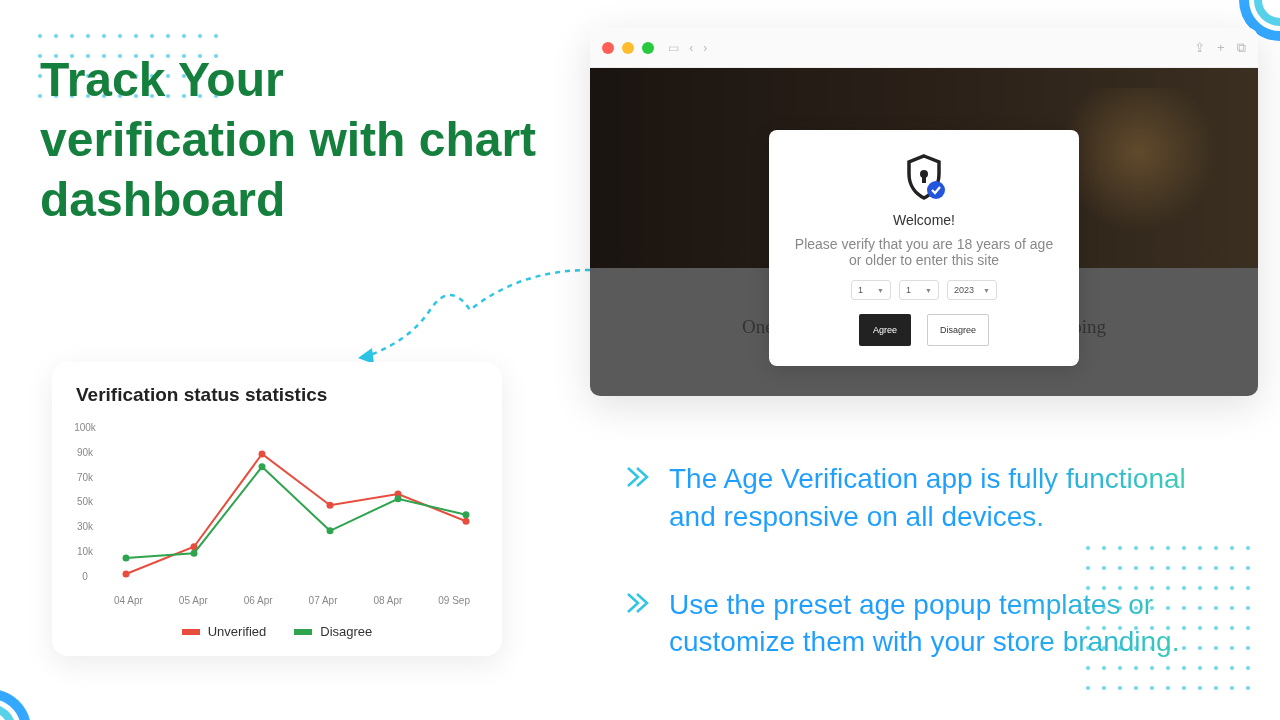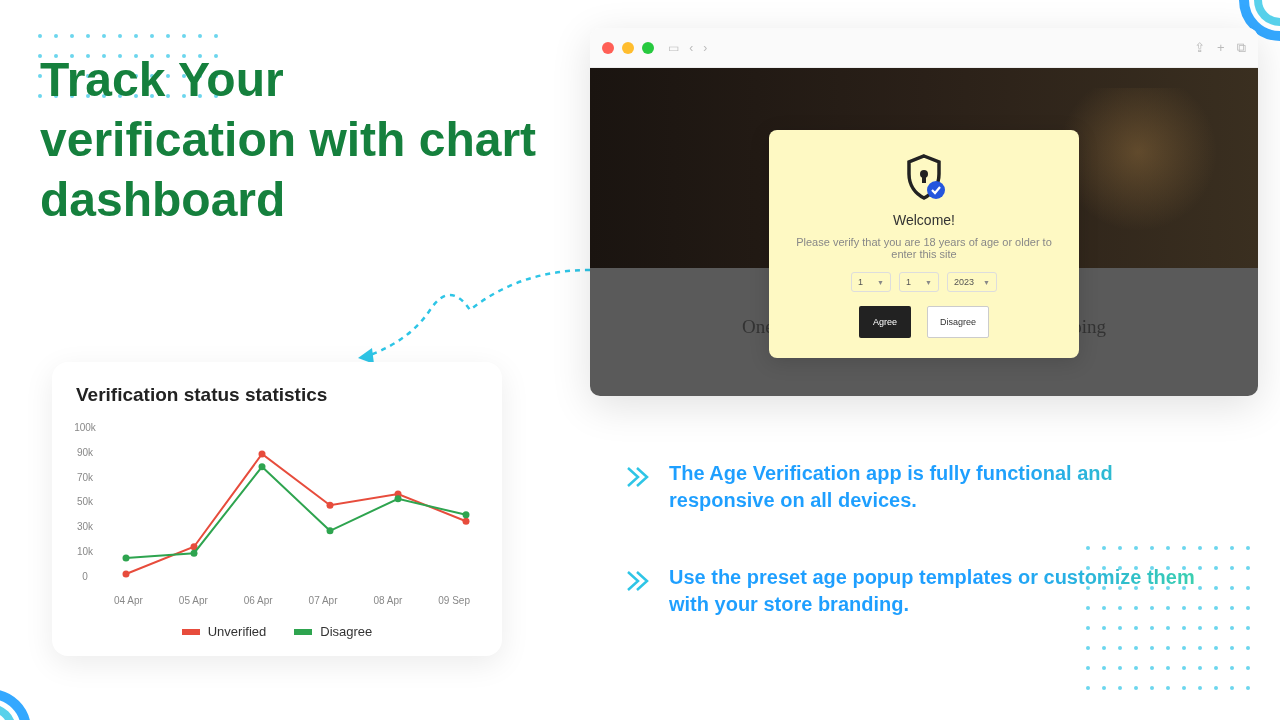--- a/index.html
+++ b/index.html
@@ -32,36 +32,36 @@
 .tl { width: 12px; height: 12px; border-radius: 50%; }
 .tlr { background: #ff5f56; } .tly { background: #ffbd2e; } .tlg { background: #27c93f; }
 .chrome-icons-left { margin-left: 14px; display: flex; gap: 10px; color: #bbb; font-size: 12px; }
 .chrome-icons-right { position: absolute; right: 12px; display: flex; gap: 12px; color: #bbb; font-size: 13px; }
 
 .browser-content { position: relative; height: 328px; background: #5a5a5a; }
 .hero { position: absolute; top: 0; left: 0; right: 0; height: 200px; background: linear-gradient(90deg, #1a1410 0%, #2a2018 50%, #3a2f20 100%); }
 .hero::after { content:''; position:absolute; right:30px; top:20px; width:180px; height:160px; background: radial-gradient(circle at 50% 40%, rgba(200,150,80,0.3), transparent 60%); border-radius: 8px; }
 .hero-text { position: absolute; top: 248px; left: 0; right: 0; text-align: center; font-size: 19px; color: #333; font-family: Georgia, serif; }
 
-.modal { position: absolute; top: 62px; left: 50%; transform: translateX(-50%); width: 310px; background: #fef9c3; border-radius: 8px; padding: 22px 20px 20px; text-align: center; box-shadow: 0 4px 20px rgba(0,0,0,0.15); }
+.modal { position: absolute; top: 62px; left: 50%; transform: translateX(-50%); width: 310px; background: #ffffff; border-radius: 8px; padding: 22px 20px 20px; text-align: center; box-shadow: 0 4px 20px rgba(0,0,0,0.15); }
 .shield-icon { display: flex; justify-content: center; margin-bottom: 10px; position: relative; }
 .welcome { font-size: 14px; font-weight: 500; margin-bottom: 8px; color: #333; }
-.verify-text { font-size: 11px; color: #888; margin-bottom: 12px; }
+.verify-text { font-size: 14px; color: #888; margin-bottom: 12px; }
 .selects { display: flex; gap: 8px; justify-content: center; margin-bottom: 14px; }
 .sel { border: 1px solid #ddd; border-radius: 3px; padding: 4px 6px; font-size: 9px; color: #555; min-width: 40px; display: flex; align-items: center; justify-content: space-between; gap: 8px; }
 .sel:last-child { min-width: 50px; }
 .caret { font-size: 7px; color: #888; }
 .modal-btns { display: flex; gap: 16px; justify-content: center; }
 .btn-agree { background: #222; color: #fff; border: none; padding: 6px 14px; font-size: 9px; border-radius: 2px; }
 .btn-disagree { background: #fff; color: #333; border: 1px solid #ccc; padding: 10px 12px; font-size: 9px; border-radius: 2px; }
 
 .features { position: absolute; top: 460px; left: 625px; width: 590px; }
 .feature { display: flex; gap: 18px; margin-bottom: 50px; align-items: flex-start; }
 .feat-icon { flex-shrink: 0; margin-top: 4px; }
-.feat-text { font-size: 20px; font-weight: 700; line-height: 1.35; background: linear-gradient(90deg, #1e9fff 0%, #1e9fff 60%, #3dd4a7 100%); -webkit-background-clip: text; background-clip: text; color: transparent; }
+.feat-text { font-size: 28px; font-weight: 400; line-height: 1.35; background: linear-gradient(90deg, #1e9fff 0%, #1e9fff 60%, #3dd4a7 100%); -webkit-background-clip: text; background-clip: text; color: transparent; }
 </style>
 </head>
 <body>
 
 <div class="dots-tl"><span class="dot"></span><span class="dot"></span><span class="dot"></span><span class="dot"></span><span class="dot"></span><span class="dot"></span><span class="dot"></span><span class="dot"></span><span class="dot"></span><span class="dot"></span><span class="dot"></span><span class="dot"></span><span class="dot"></span><span class="dot"></span><span class="dot"></span><span class="dot"></span><span class="dot"></span><span class="dot"></span><span class="dot"></span><span class="dot"></span><span class="dot"></span><span class="dot"></span><span class="dot"></span><span class="dot"></span><span class="dot"></span><span class="dot"></span><span class="dot"></span><span class="dot"></span><span class="dot"></span><span class="dot"></span><span class="dot"></span><span class="dot"></span><span class="dot"></span><span class="dot"></span><span class="dot"></span><span class="dot"></span><span class="dot"></span><span class="dot"></span><span class="dot"></span><span class="dot"></span><span class="dot"></span><span class="dot"></span><span class="dot"></span><span class="dot"></span><span class="dot"></span><span class="dot"></span><span class="dot"></span><span class="dot"></span></div>
 <div class="dots-br"><span class="dot"></span><span class="dot"></span><span class="dot"></span><span class="dot"></span><span class="dot"></span><span class="dot"></span><span class="dot"></span><span class="dot"></span><span class="dot"></span><span class="dot"></span><span class="dot"></span><span class="dot"></span><span class="dot"></span><span class="dot"></span><span class="dot"></span><span class="dot"></span><span class="dot"></span><span class="dot"></span><span class="dot"></span><span class="dot"></span><span class="dot"></span><span class="dot"></span><span class="dot"></span><span class="dot"></span><span class="dot"></span><span class="dot"></span><span class="dot"></span><span class="dot"></span><span class="dot"></span><span class="dot"></span><span class="dot"></span><span class="dot"></span><span class="dot"></span><span class="dot"></span><span class="dot"></span><span class="dot"></span><span class="dot"></span><span class="dot"></span><span class="dot"></span><span class="dot"></span><span class="dot"></span><span class="dot"></span><span class="dot"></span><span class="dot"></span><span class="dot"></span><span class="dot"></span><span class="dot"></span><span class="dot"></span><span class="dot"></span><span class="dot"></span><span class="dot"></span><span class="dot"></span><span class="dot"></span><span class="dot"></span><span class="dot"></span><span class="dot"></span><span class="dot"></span><span class="dot"></span><span class="dot"></span><span class="dot"></span><span class="dot"></span><span class="dot"></span><span class="dot"></span><span class="dot"></span><span class="dot"></span><span class="dot"></span><span class="dot"></span><span class="dot"></span><span class="dot"></span><span class="dot"></span><span class="dot"></span><span class="dot"></span><span class="dot"></span><span class="dot"></span><span class="dot"></span><span class="dot"></span><span class="dot"></span><span class="dot"></span><span class="dot"></span><span class="dot"></span><span class="dot"></span><span class="dot"></span><span class="dot"></span><span class="dot"></span><span class="dot"></span><span class="dot"></span><span class="dot"></span><span class="dot"></span></div>
 
 <svg class="arc-bl" width="80" height="80">
   <circle cx="20" cy="60" r="36" fill="none" stroke="#1e9fff" stroke-width="10" opacity="0.9"></circle>
   <circle cx="20" cy="60" r="22" fill="none" stroke="#2ec5e6" stroke-width="8" opacity="0.8"></circle>

